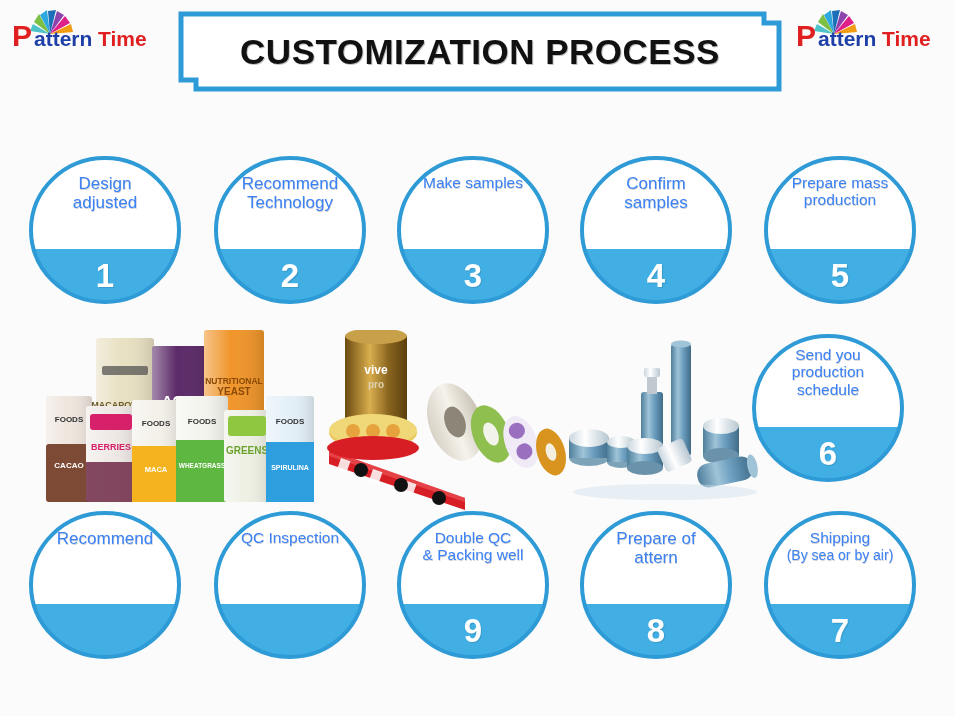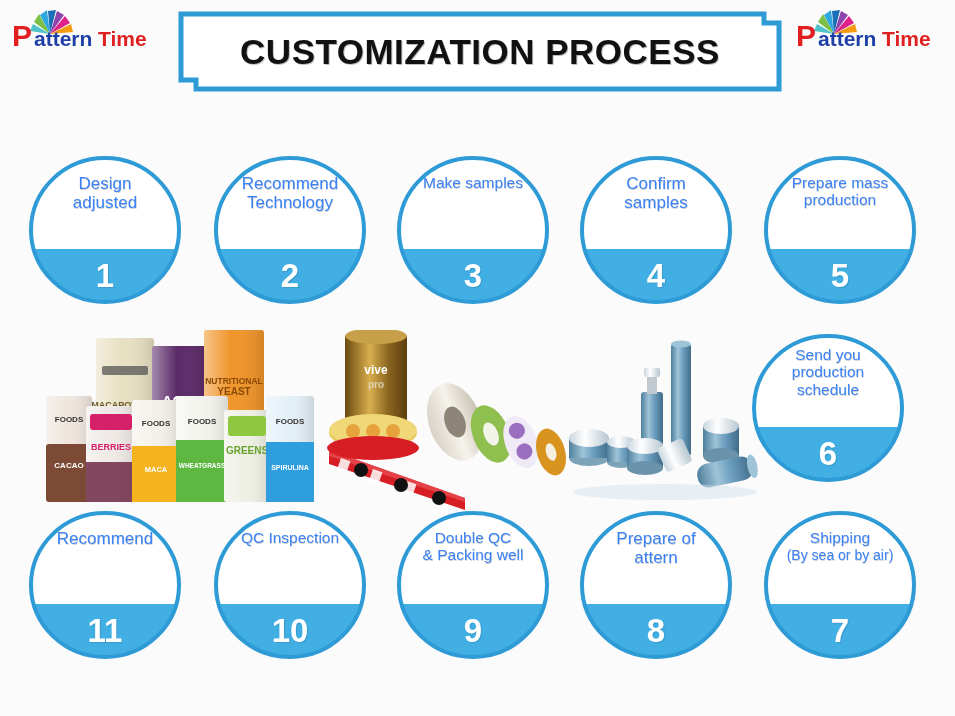--- a/index.html
+++ b/index.html
@@ -460,35 +460,33 @@
             </clipPath>
           </defs>
         <ellipse cx="78" cy="76" rx="74" ry="72" fill="#fff"></ellipse>
         <rect x="0" y="95" width="156" height="57" fill="#41AFE4" clip-path="url(#c10)"></rect>
         <ellipse cx="78" cy="76" rx="74" ry="72" fill="none" stroke="#2E9BD6" stroke-width="4"></ellipse>
       </svg>
     </div>
     <div class="label sm">
       <span>QC Inspection</span>
     </div>
-    <div class="num">10</div>
   </div>
 
   <div class="step" style="left:27px;top:509px;">
     <div class="ring">
       <svg viewBox="0 0 156 152" preserveAspectRatio="none" xmlns="http://www.w3.org/2000/svg">
         <defs>
             <clipPath id="c11">
               <ellipse cx="78" cy="76" rx="74" ry="72"></ellipse>
             </clipPath>
           </defs>
         <ellipse cx="78" cy="76" rx="74" ry="72" fill="#fff"></ellipse>
         <rect x="0" y="95" width="156" height="57" fill="#41AFE4" clip-path="url(#c11)"></rect>
         <ellipse cx="78" cy="76" rx="74" ry="72" fill="none" stroke="#2E9BD6" stroke-width="4"></ellipse>
       </svg>
     </div>
     <div class="label">
       <span>Recommend</span>
     </div>
-    <div class="num">11</div>
   </div>
 
 </div>
 
 </body></html>

